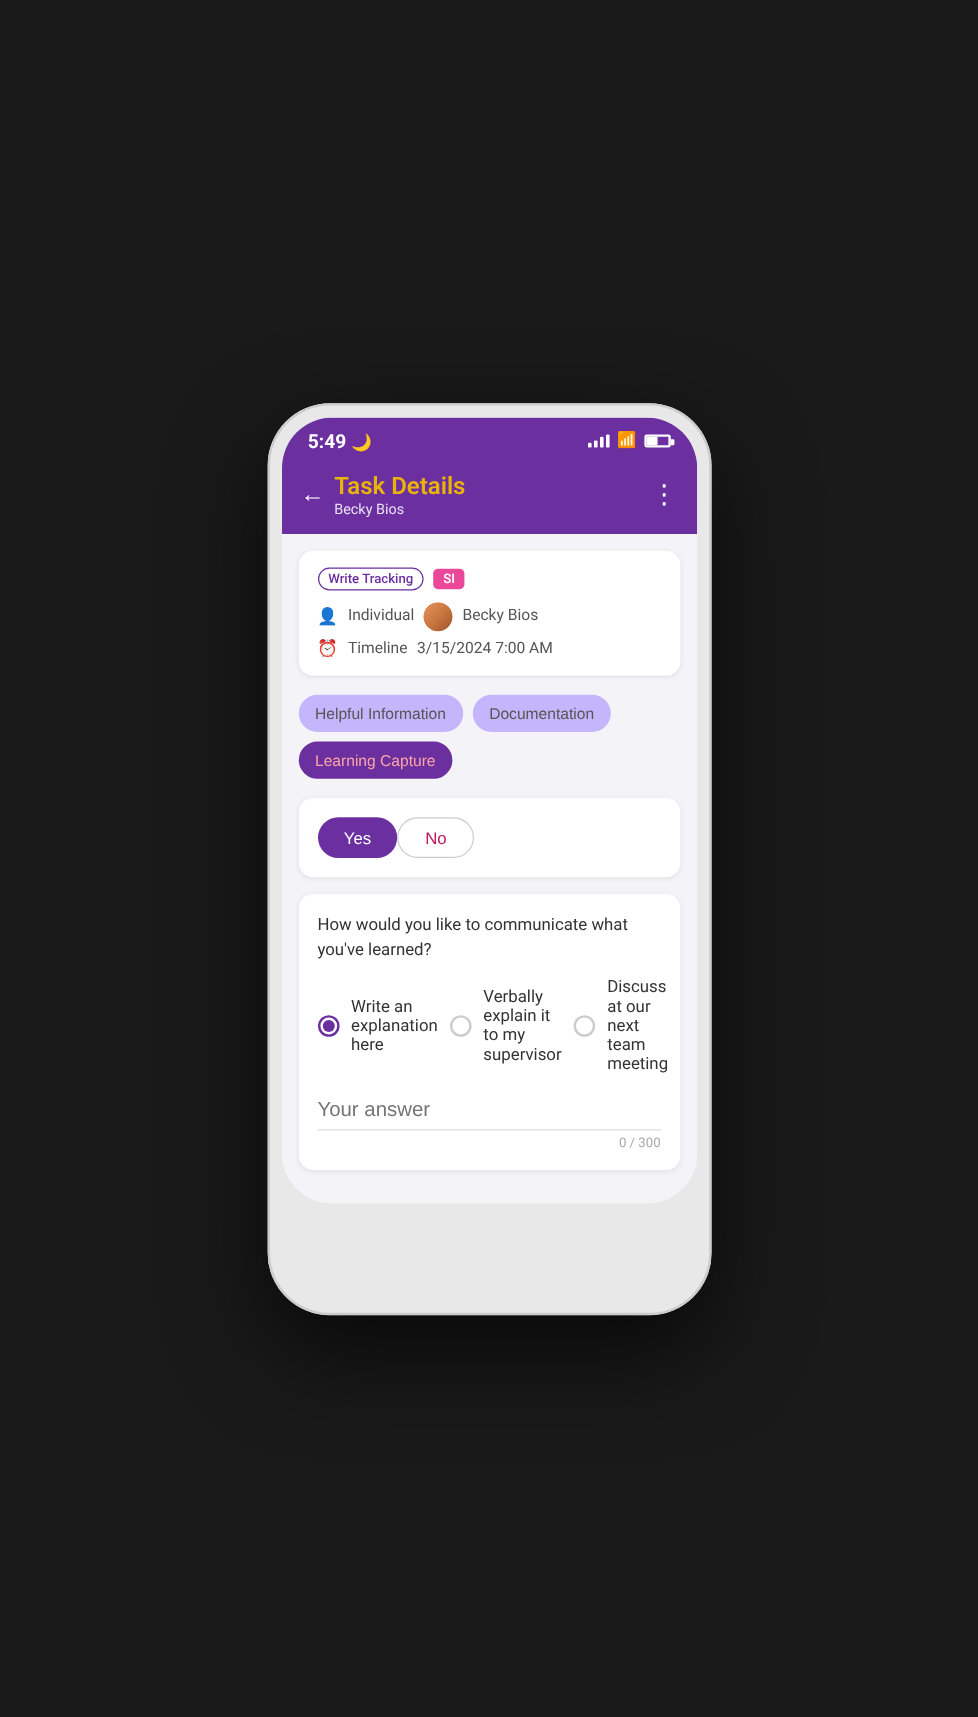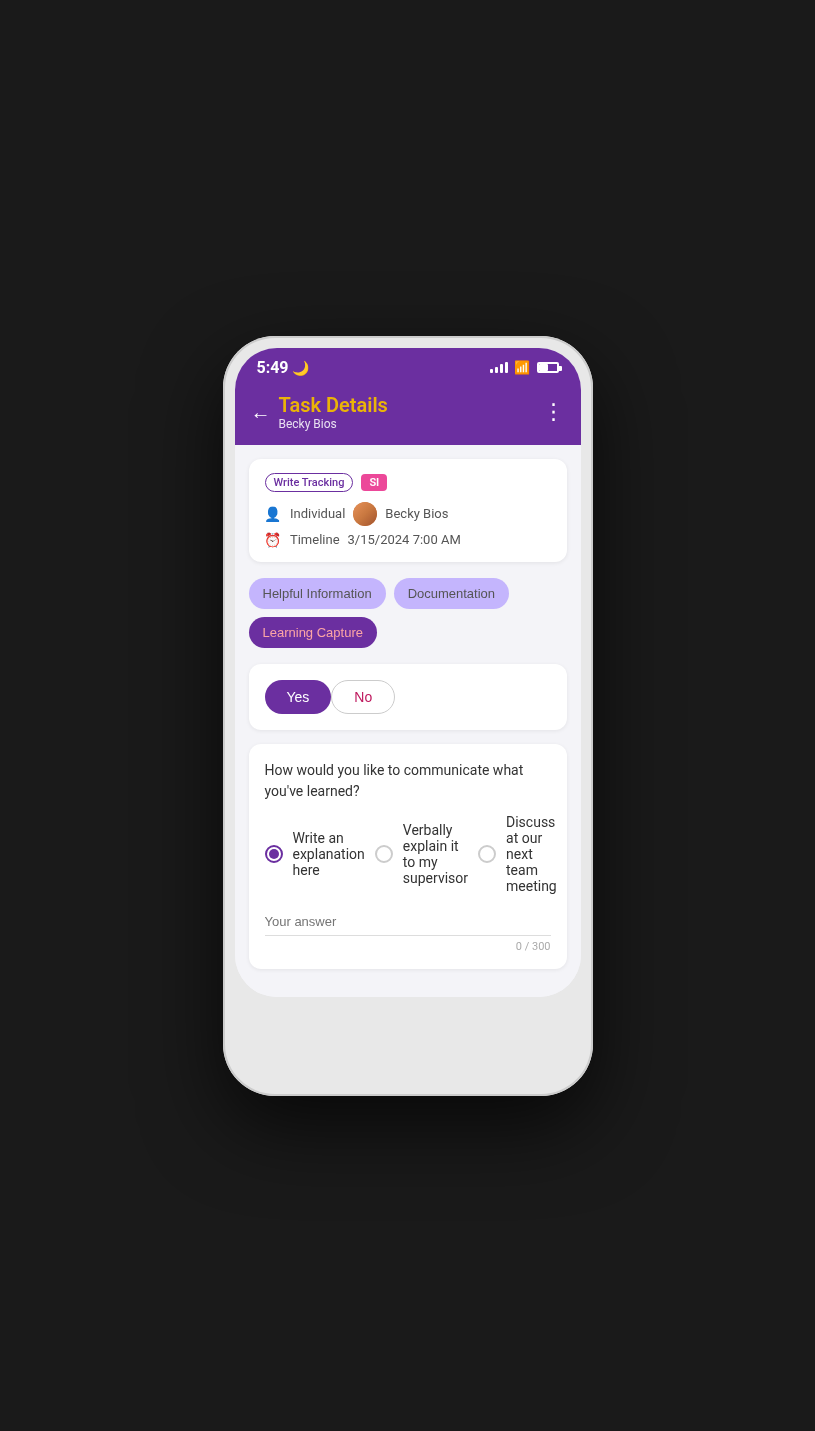--- a/index.html
+++ b/index.html
@@ -231,21 +231,21 @@
     .radio-inner {
       width: 10px; height: 10px;
       border-radius: 50%;
       background: #6b2fa0;
     }
     .answer-input {
       width: 100%;
       border: none;
       border-bottom: 1px solid #ddd;
       outline: none;
-      font-size: 13px;
+      font-size: 17px;
       color: #bbb;
       padding: 6px 0;
       background: transparent;
     }
     .char-count {
       text-align: right;
       font-size: 11px;
       color: #aaa;
       margin-top: 4px;
     }

